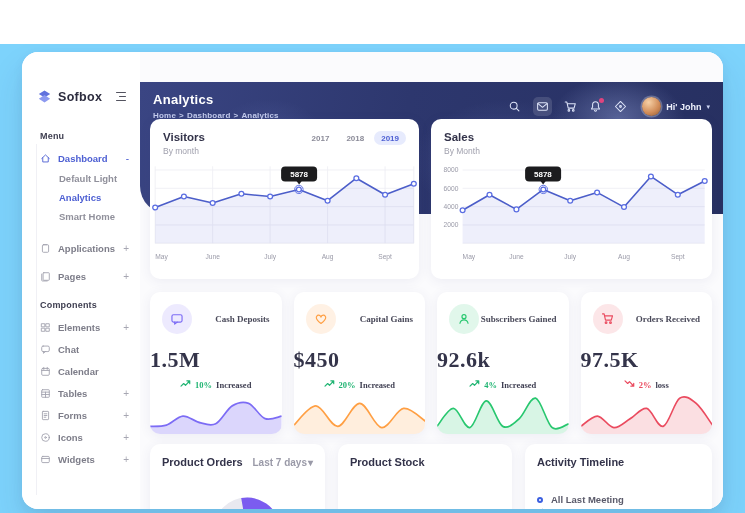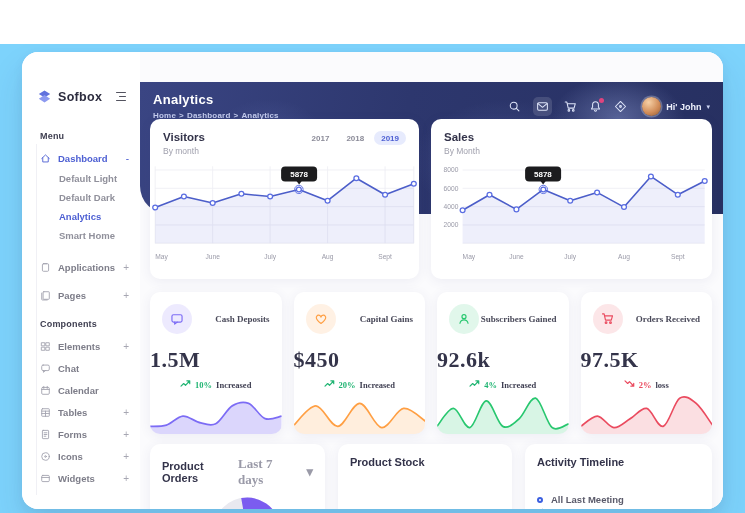--- a/index.html
+++ b/index.html
@@ -82,21 +82,21 @@
   .stat-title{font-size:9px;font-weight:700;color:#4a4a5a;text-align:right;line-height:1.2;}
   .stat-value{font-size:22px;font-weight:700;color:#34344a;margin-top:13px;letter-spacing:.5px;}
   .trend{display:flex;align-items:center;justify-content:center;gap:4px;margin-top:6px;font-size:8.5px;font-weight:700;}
   .trend-label{color:#3f3f52;}
   .spark{position:absolute;left:0;right:0;bottom:0;height:46px;width:100%;display:block;}
   
   .bottom-row{display:grid;grid-template-columns:175px 174px 1fr;gap:13px;margin-top:10px;}
   .b-card{position:relative;height:120px;overflow:hidden;padding:12px 12px 0;}
   .b-title{font-size:11px;font-weight:700;color:#33334a;}
   .po-head{display:flex;justify-content:space-between;align-items:center;}
-  .range{font-size:13px;color:#9a9aa8;font-weight:600;display:flex;gap:10px;align-items:center;cursor:pointer;font-family:Liberation Serif, serif;}
+  .range{font-size:10px;color:#9a9aa8;font-weight:600;display:flex;gap:1px;align-items:center;cursor:pointer;}
   .donut{position:absolute;left:57px;top:47px;width:80px;height:80px;}
   .tl-item{display:flex;align-items:center;gap:8px;margin-top:26px;position:relative;}
   .tl-dot{width:6px;height:6px;border-radius:50%;border:2px solid #3b5fe0;background:#fff;flex-shrink:0;}
   .tl-text{font-size:9.5px;color:#5a5a6a;font-weight:600;}
   .tl-line{position:absolute;left:4.5px;top:14px;width:1px;height:44px;background:#e6e8f2;}
 </style>
 </head>
 <body>
 
 <div class="stage">
@@ -124,21 +124,20 @@
 
         <div class="nav-item active">
           <svg viewBox="0 0 16 16">
               <path d="M2.5 8 L8 2.8 L13.5 8"></path>
               <path d="M4 7v6h8V7"></path>
             </svg>
           <span>Dashboard</span>
           <span class="badge">-</span>
         </div>
         <div class="sub">Default Light</div>
-        <div class="sub">Default Dark</div>
         <div class="sub active">Analytics</div>
         <div class="sub">Smart Home</div>
 
         <div class="nav-item roomy mt8">
           <svg viewBox="0 0 16 16">
               <rect x="3.5" y="2.5" width="9" height="11" rx="1.5"></rect>
               <path d="M6 2.5h4"></path>
             </svg>
           <span>Applications</span>
           <span class="badge">+</span>

